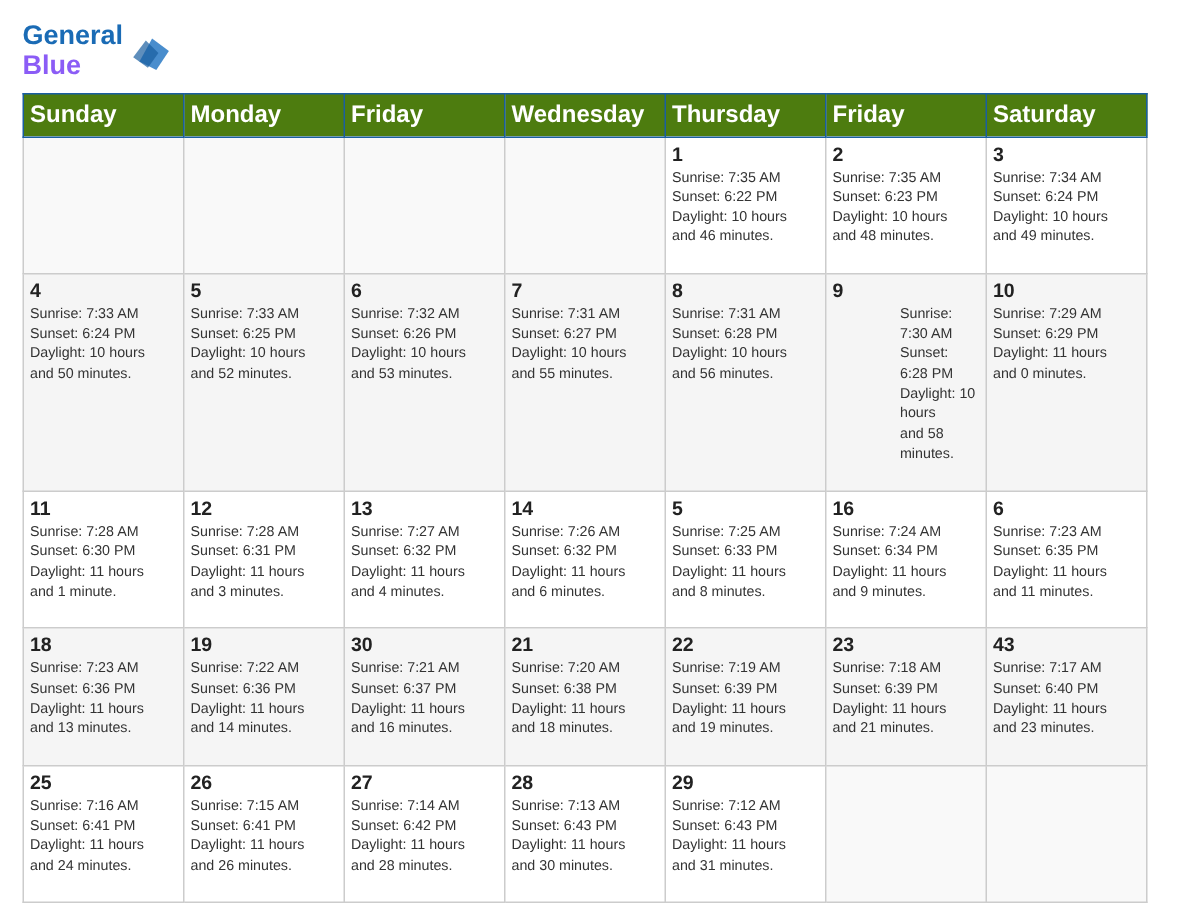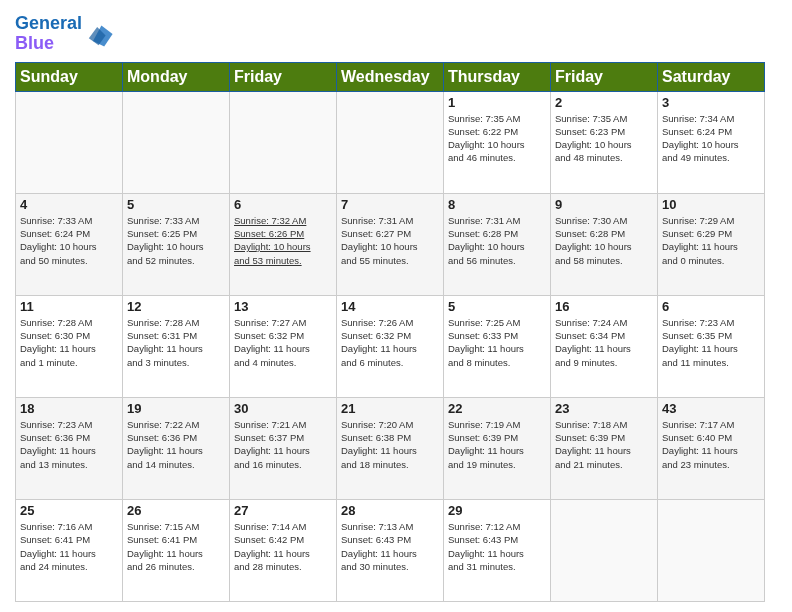--- a/index.html
+++ b/index.html
@@ -176,42 +176,42 @@
           </td>
           <td>
             <div class="day-num">5</div>
             <div class="day-info" style="white-space: pre-line;">Sunrise: 7:33 AM
 Sunset: 6:25 PM
 Daylight: 10 hours
 and 52 minutes.</div>
           </td>
           <td>
             <div class="day-num">6</div>
-            <div class="day-info" style="white-space: pre-line; text-decoration: underline;">Sunrise: 7:32 AM
+            <div class="day-info" style="white-space: pre-line;">Sunrise: 7:32 AM
 Sunset: 6:26 PM
 Daylight: 10 hours
 and 53 minutes.</div>
           </td>
           <td>
             <div class="day-num">7</div>
             <div class="day-info" style="white-space: pre-line;">Sunrise: 7:31 AM
 Sunset: 6:27 PM
 Daylight: 10 hours
 and 55 minutes.</div>
           </td>
           <td>
             <div class="day-num">8</div>
             <div class="day-info" style="white-space: pre-line;">Sunrise: 7:31 AM
 Sunset: 6:28 PM
 Daylight: 10 hours
 and 56 minutes.</div>
           </td>
           <td>
             <div class="day-num">9</div>
-            <div class="day-info" style="white-space: pre-line;">Sunrise: 7:30 AM
+            <div class="day-info" style="white-space: pre-line; margin-left: 45px;">Sunrise: 7:30 AM
 Sunset: 6:28 PM
 Daylight: 10 hours
 and 58 minutes.</div>
           </td>
           <td>
             <div class="day-num">10</div>
             <div class="day-info" style="white-space: pre-line;">Sunrise: 7:29 AM
 Sunset: 6:29 PM
 Daylight: 11 hours
 and 0 minutes.</div>

